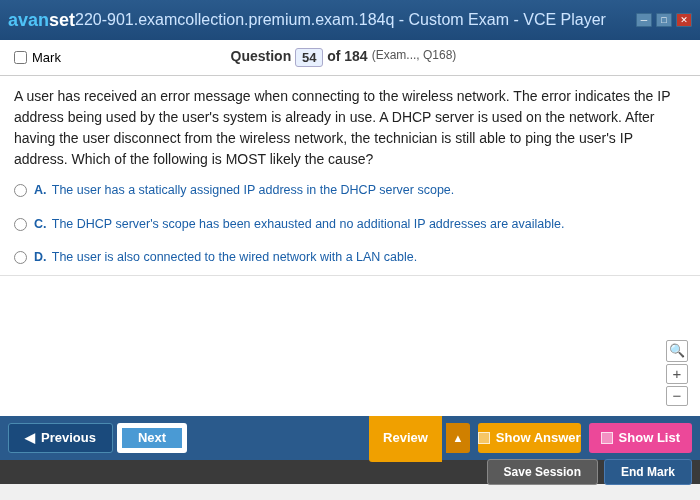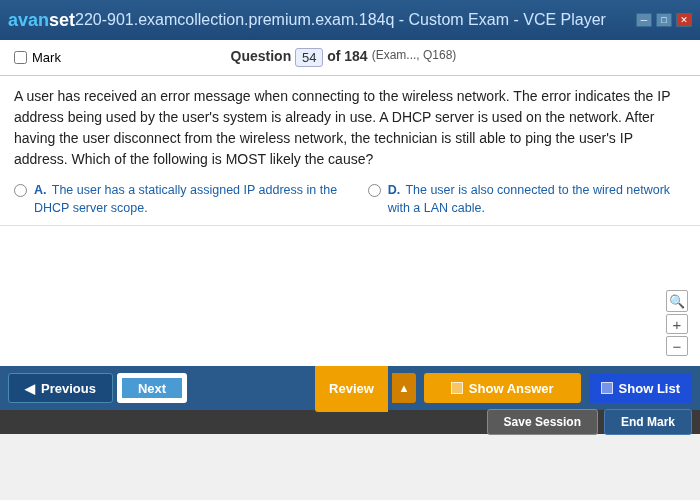--- a/index.html
+++ b/index.html
@@ -90,21 +90,21 @@
       display: flex;
       gap: 4px;
       font-size: 14px;
       font-weight: bold;
       color: #333;
     }
     .question-number-badge {
       background: #e8f0fe;
       border: 1px solid #aac;
       color: #333;
-      font-weight: normal;
+      font-weight: bold;
       font-size: 13px;
       padding: 1px 0;
       border-radius: 3px;
       min-width: 28px;
       text-align: center;
     }
     .question-meta {
       font-size: 12px;
       color: #555;
       font-weight: normal;
@@ -118,22 +118,22 @@
     }
     .question-text {
       font-size: 14px;
       color: #222;
       line-height: 1.5;
       margin-bottom: 12px;
     }
     .options-list {
       list-style: none;
       display: flex;
-      flex-direction: row;
-      gap: 6px;
+      flex-direction: column;
+      gap: 16px;
     }
     .option-item {
       display: flex;
       align-items: flex-start;
       gap: 7px;
       font-size: 12.5px;
       color: #222;
       line-height: 1.4;
     }
     .radio-circle {
@@ -247,37 +247,37 @@
       display: flex;
       align-items: center;
       justify-content: center;
       color: white;
       font-size: 11px;
       cursor: pointer;
       border-radius: 0 3px 3px 0;
     }
     .show-answer-btn {
       height: 30px;
-      padding: 0 27px;
+      padding: 0 0;
       background: #f0a000;
       color: white;
       border: none;
       font-size: 13px;
       font-weight: bold;
       cursor: pointer;
       display: flex;
       align-items: center;
       gap: 6px;
       margin-left: 4px;
       border-radius: 3px;
     }
     .show-list-btn {
       height: 30px;
       padding: 0 12px;
-      background: #1d4ed8;
+      background: #ec4899;
       color: white;
       border: none;
       font-size: 13px;
       font-weight: bold;
       cursor: pointer;
       display: flex;
       align-items: center;
       gap: 6px;
       margin-left: 4px;
       border-radius: 3px;
@@ -359,20 +359,24 @@
 
 <div class="question-body">
   <p class="question-text">A user has received an error message when connecting to the wireless network. The error indicates the IP address being used by the user's system is already in use. A DHCP server is used on the network. After having the user disconnect from the wireless network, the technician is still able to ping the user's IP address. Which of the following is MOST likely the cause?</p>
   <ul class="options-list">
     <li class="option-item">
       <div class="radio-circle"></div>
       <span><span class="option-label">A.</span> <span class="option-text">The user has a statically assigned IP address in the DHCP server scope.</span></span>
     </li>
     <li class="option-item">
       <div class="radio-circle"></div>
+      <span><span class="option-label">C.</span> <span class="option-text">The DHCP server's scope has been exhausted and no additional IP addresses are available.</span></span>
+    </li>
+    <li class="option-item">
+      <div class="radio-circle"></div>
       <span><span class="option-label">D.</span> <span class="option-text">The user is also connected to the wired network with a LAN cable.</span></span>
     </li>
   </ul>
 </div>
 
 <div class="spacer-area">
 
   <div class="zoom-controls">
     <div class="zoom-search">🔍</div>
     <div class="zoom-btn">+</div>

